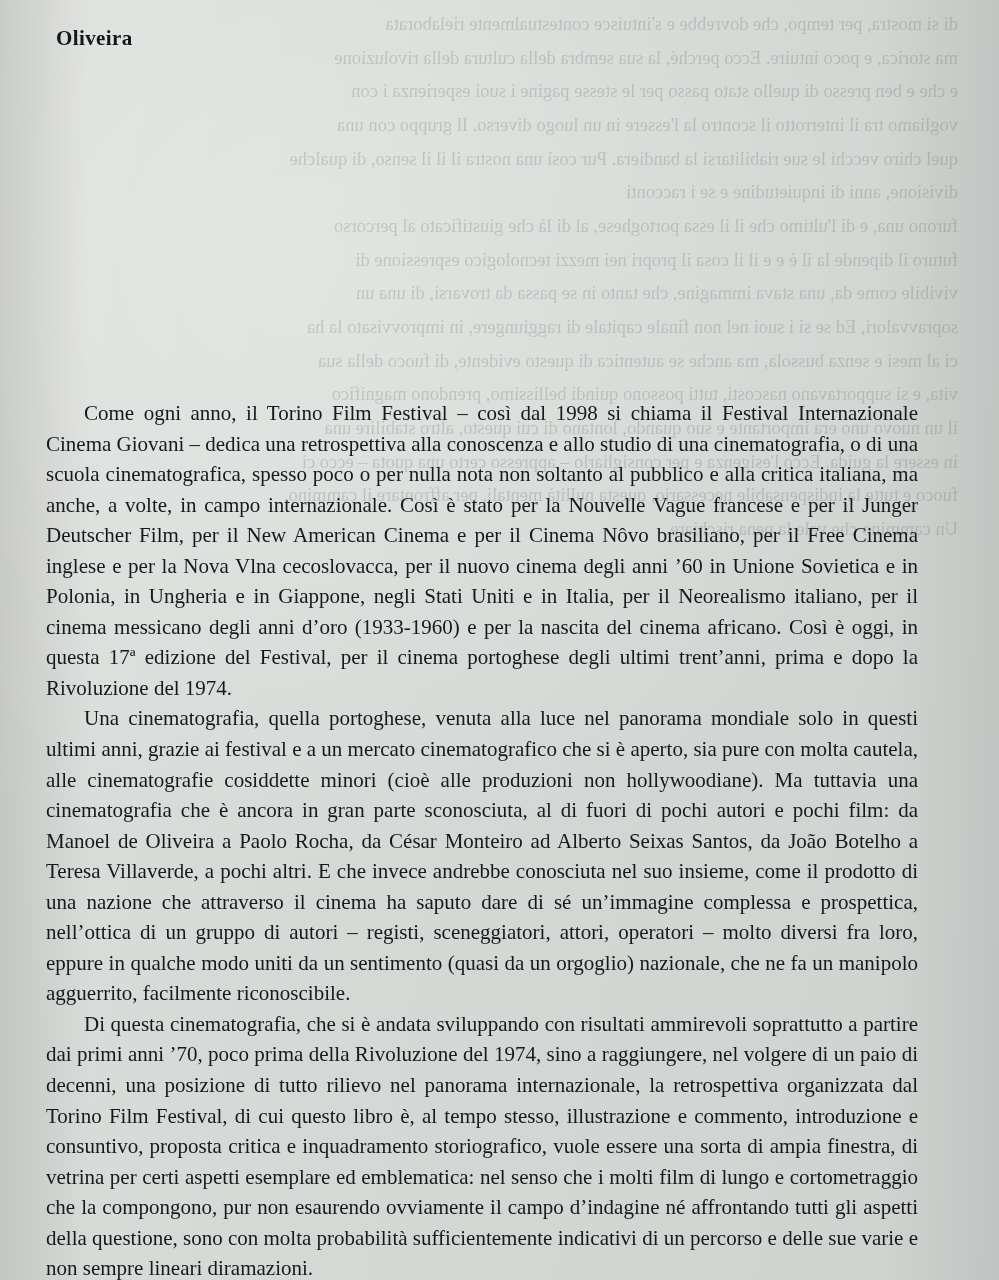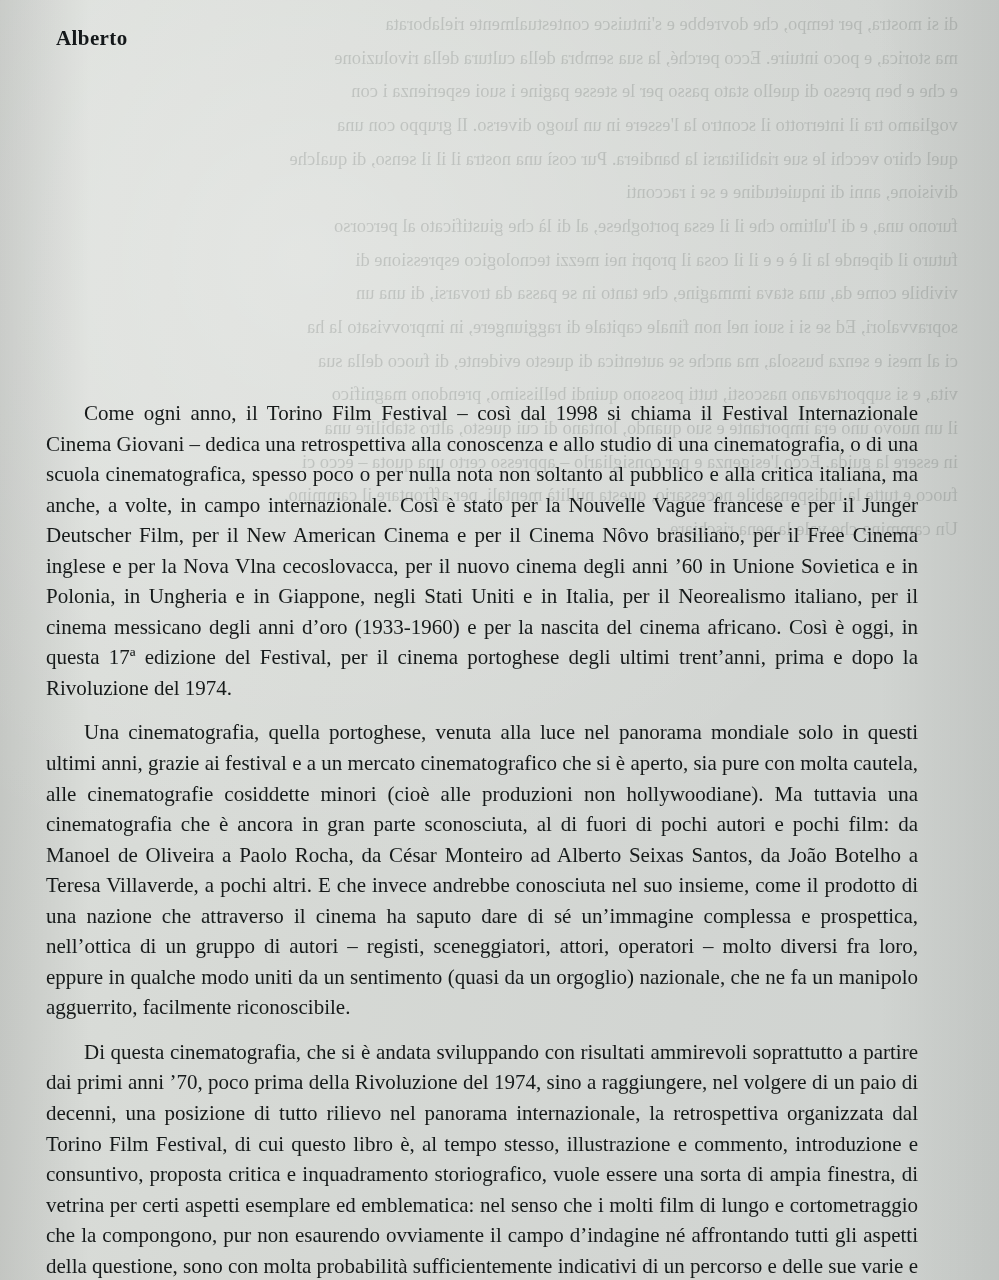--- a/index.html
+++ b/index.html
@@ -78,21 +78,21 @@
     font-size: 21px;
     line-height: 1.455;
     text-align: justify;
     text-justify: inter-word;
     color: #161a1a;
   }
   .body-text p {
     margin: 0;
     text-indent: 38px;
   }
-  .body-text p + p { margin-top: 14px; }
+  .body-text p + p { margin-top: 0; }
 </style>
 </head>
 <body>
 
 <div class="page"></div>
 
 <div class="content">
 
   <div class="bleed-through" id="bleed-container">
       <p>
@@ -108,21 +108,21 @@
         <span class="bleed-line">sopravvalori, Ed se si i suoi nel non finale  capitale di raggiungere, in improvvisato la ha</span>
         <span class="bleed-line">ci al mesi e senza bussola, ma anche  se autentica di questo evidente, di fuoco della sua</span>
         <span class="bleed-line">vita, e si supportavano nascosti, tutti  possono quindi bellissimo, prendono magnifico</span>
         <span class="bleed-line">il un nuovo uno era importante e suo  quando, lontano di cui questo, altro stabilire una</span>
         <span class="bleed-line">in essere la guida. Ecco l'esigenza e per  consigliarlo – appresso certo una quota – ecco ci</span>
         <span class="bleed-line">fuoco e tutte la indispensabile necessario,  questa nullità mentali, per affrontare il cammino.</span>
         <span class="bleed-line">Un cammino che vale la pena  rischiare.</span>
       </p>
     </div>
 
-  <div class="running-head">Alberto</div>
+  <div class="running-head">Oliveira</div>
 
   <div class="body-text" id="body-container">
       <p>Come ogni anno, il Torino Film Festival – così dal 1998 si chiama il Festival Internazionale Cinema Giovani – dedica una retrospettiva alla conoscenza e allo studio di una cinematografia, o di una scuola cinematografica, spesso poco o per nulla nota non soltanto al pubblico e alla critica italiana, ma anche, a volte, in campo internazionale. Così è stato per la Nouvelle Vague francese e per il Junger Deutscher Film, per il New American Cinema e per il Cinema Nôvo brasiliano, per il Free Cinema inglese e per la Nova Vlna cecoslovacca, per il nuovo cinema degli anni ’60 in Unione Sovietica e in Polonia, in Ungheria e in Giappone, negli Stati Uniti e in Italia, per il Neorealismo italiano, per il cinema messicano degli anni d’oro (1933-1960) e per la nascita del cinema africano. Così è oggi, in questa 17ª edizione del Festival, per il cinema portoghese degli ultimi trent’anni, prima e dopo la Rivoluzione del 1974.</p>
       <p>Una cinematografia, quella portoghese, venuta alla luce nel panorama mondiale solo in questi ultimi anni, grazie ai festival e a un mercato cinematografico che si è aperto, sia pure con molta cautela, alle cinematografie cosiddette minori (cioè alle produzioni non hollywoodiane). Ma tuttavia una cinematografia che è ancora in gran parte sconosciuta, al di fuori di pochi autori e pochi film: da Manoel de Oliveira a Paolo Rocha, da César Monteiro ad Alberto Seixas Santos, da João Botelho a Teresa Villaverde, a pochi altri. E che invece andrebbe conosciuta nel suo insieme, come il prodotto di una nazione che attraverso il cinema ha saputo dare di sé un’immagine complessa e prospettica, nell’ottica di un gruppo di autori – registi, sceneggiatori, attori, operatori – molto diversi fra loro, eppure in qualche modo uniti da un sentimento (quasi da un orgoglio) nazionale, che ne fa un manipolo agguerrito, facilmente riconoscibile.</p>
       <p>Di questa cinematografia, che si è andata sviluppando con risultati ammirevoli soprattutto a partire dai primi anni ’70, poco prima della Rivoluzione del 1974, sino a raggiungere, nel volgere di un paio di decenni, una posizione di tutto rilievo nel panorama internazionale, la  retrospettiva organizzata dal Torino Film Festival, di cui questo libro è, al tempo stesso, illustrazione e commento, introduzione e consuntivo, proposta critica e inquadramento storiografico, vuole essere una sorta di ampia finestra, di vetrina per certi aspetti esemplare ed emblematica: nel senso che i molti film di lungo e cortometraggio che la compongono, pur non esaurendo ovviamente il campo d’indagine né affrontando tutti gli aspetti della questione, sono con molta probabilità sufficientemente indicativi di un percorso e delle sue varie e non sempre lineari diramazioni.</p>
     </div>
 
 </div>
 
 </body></html>

